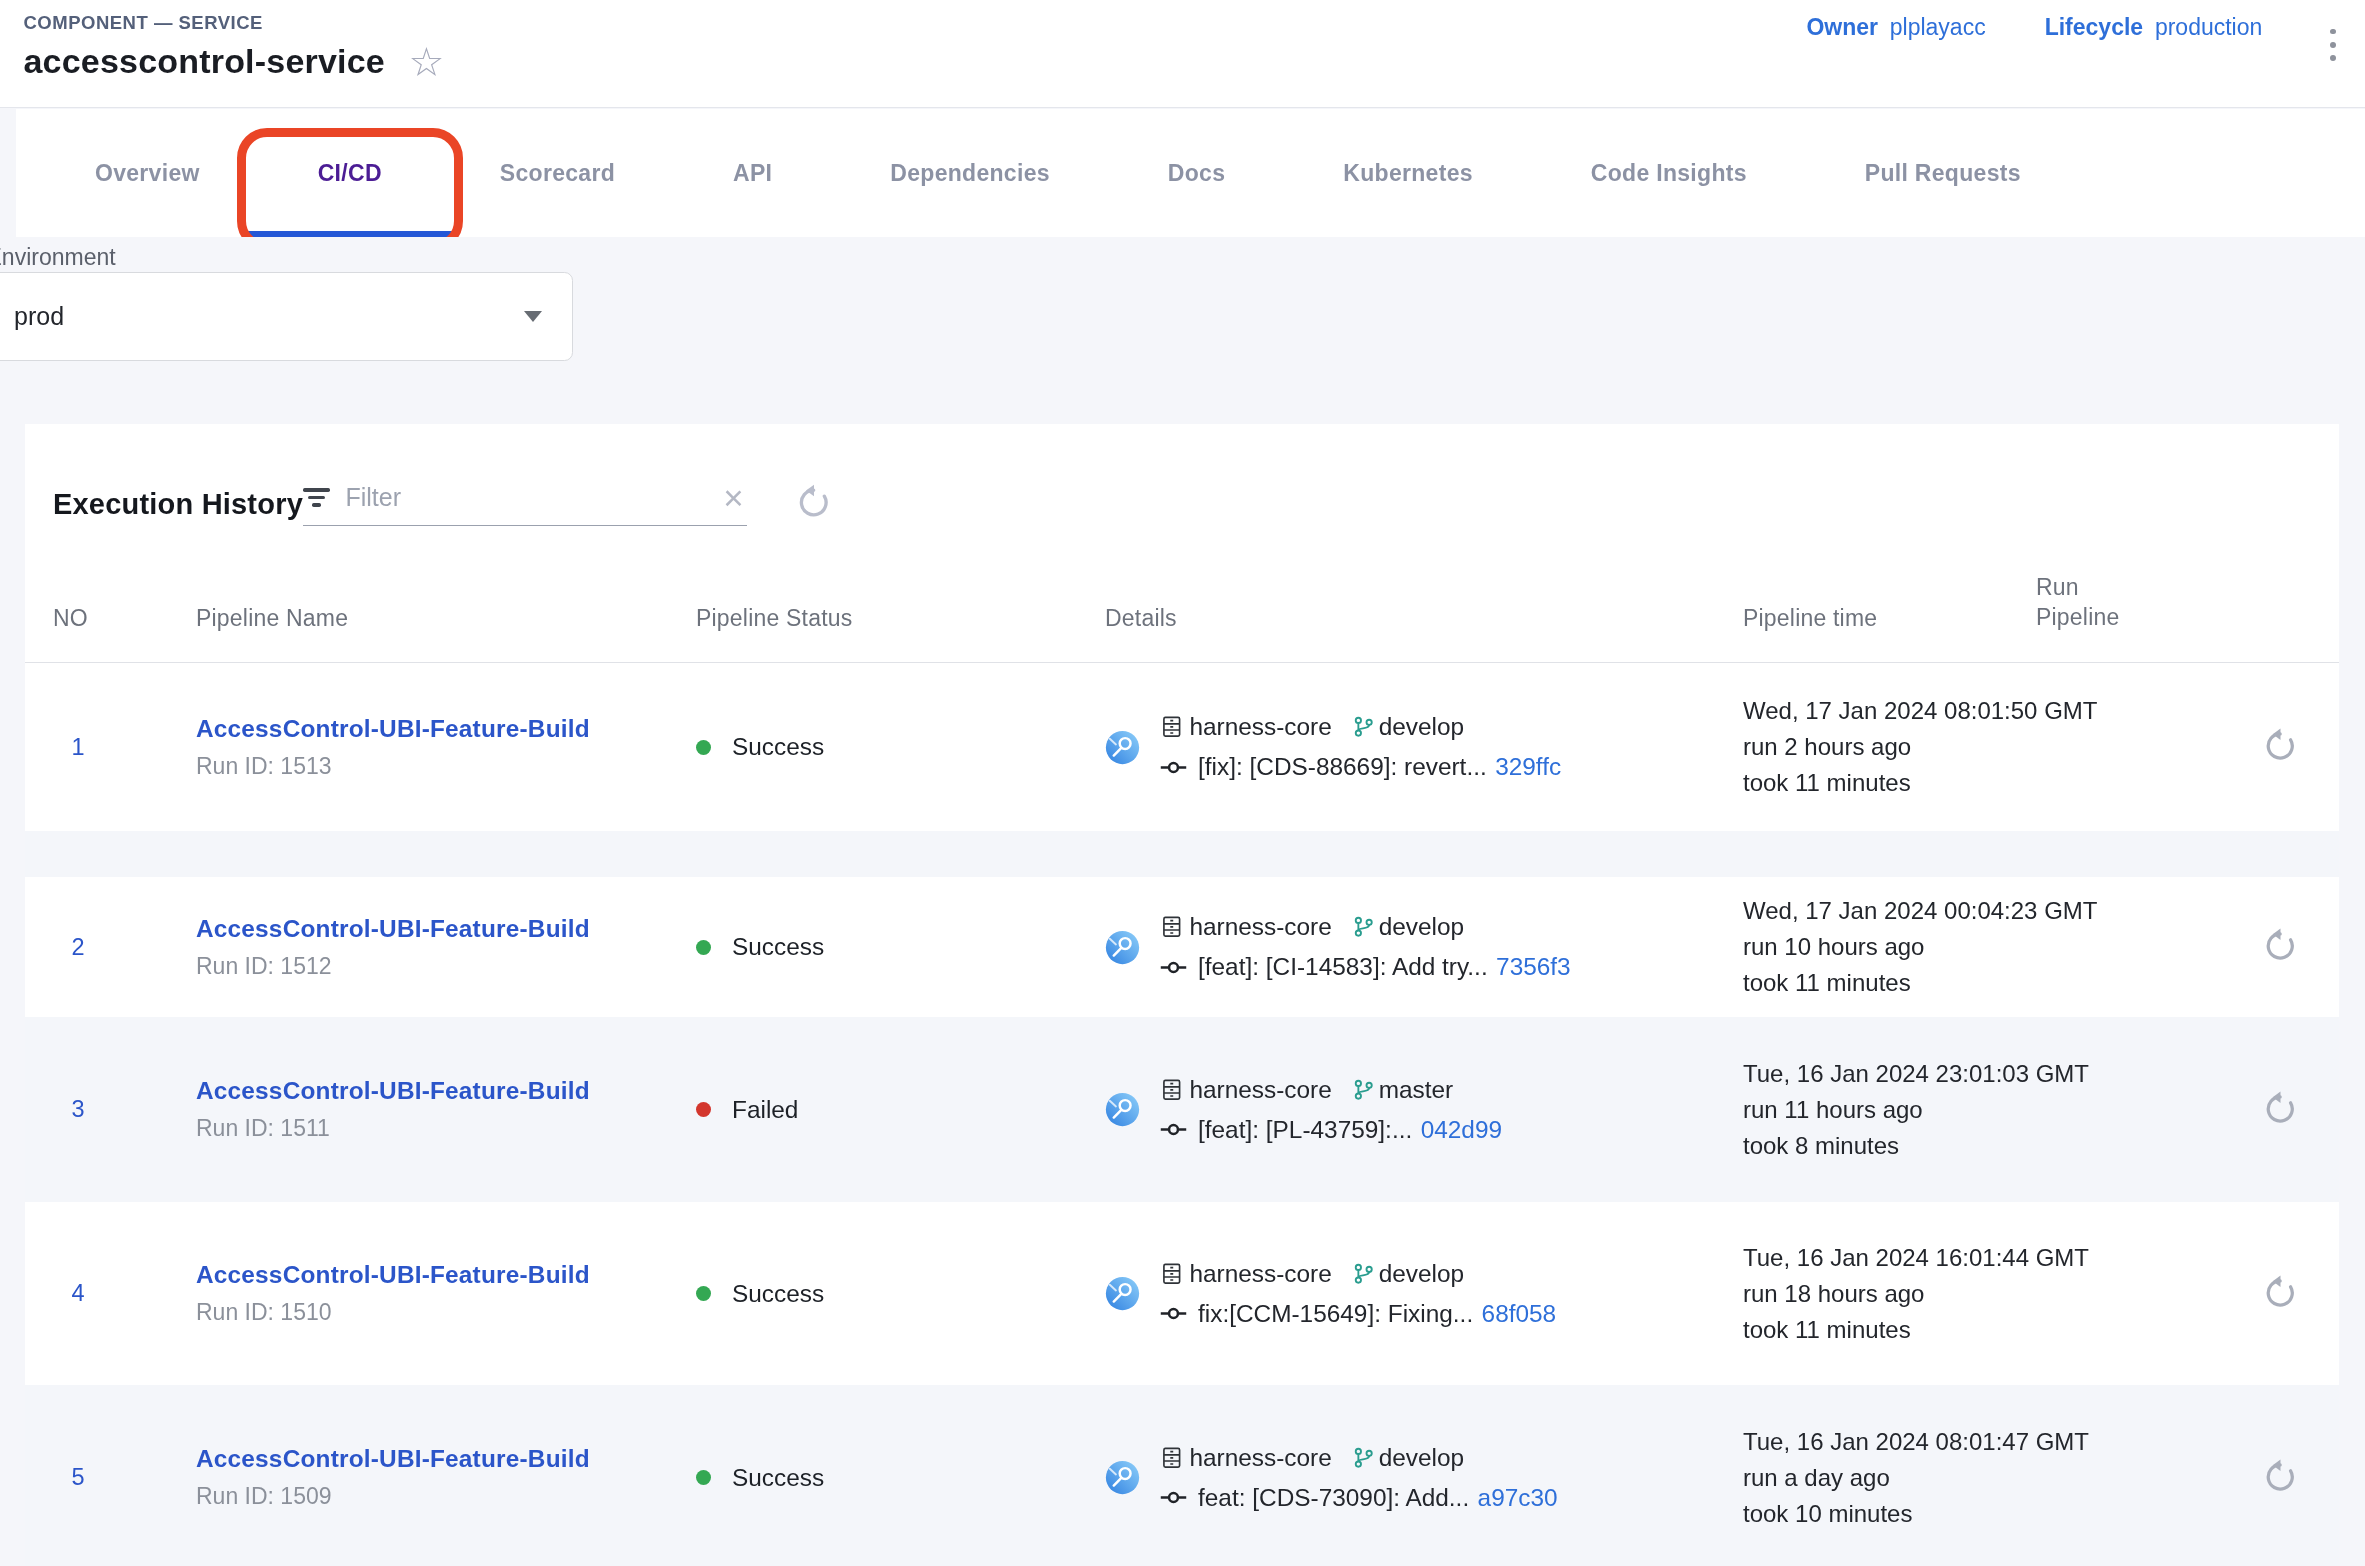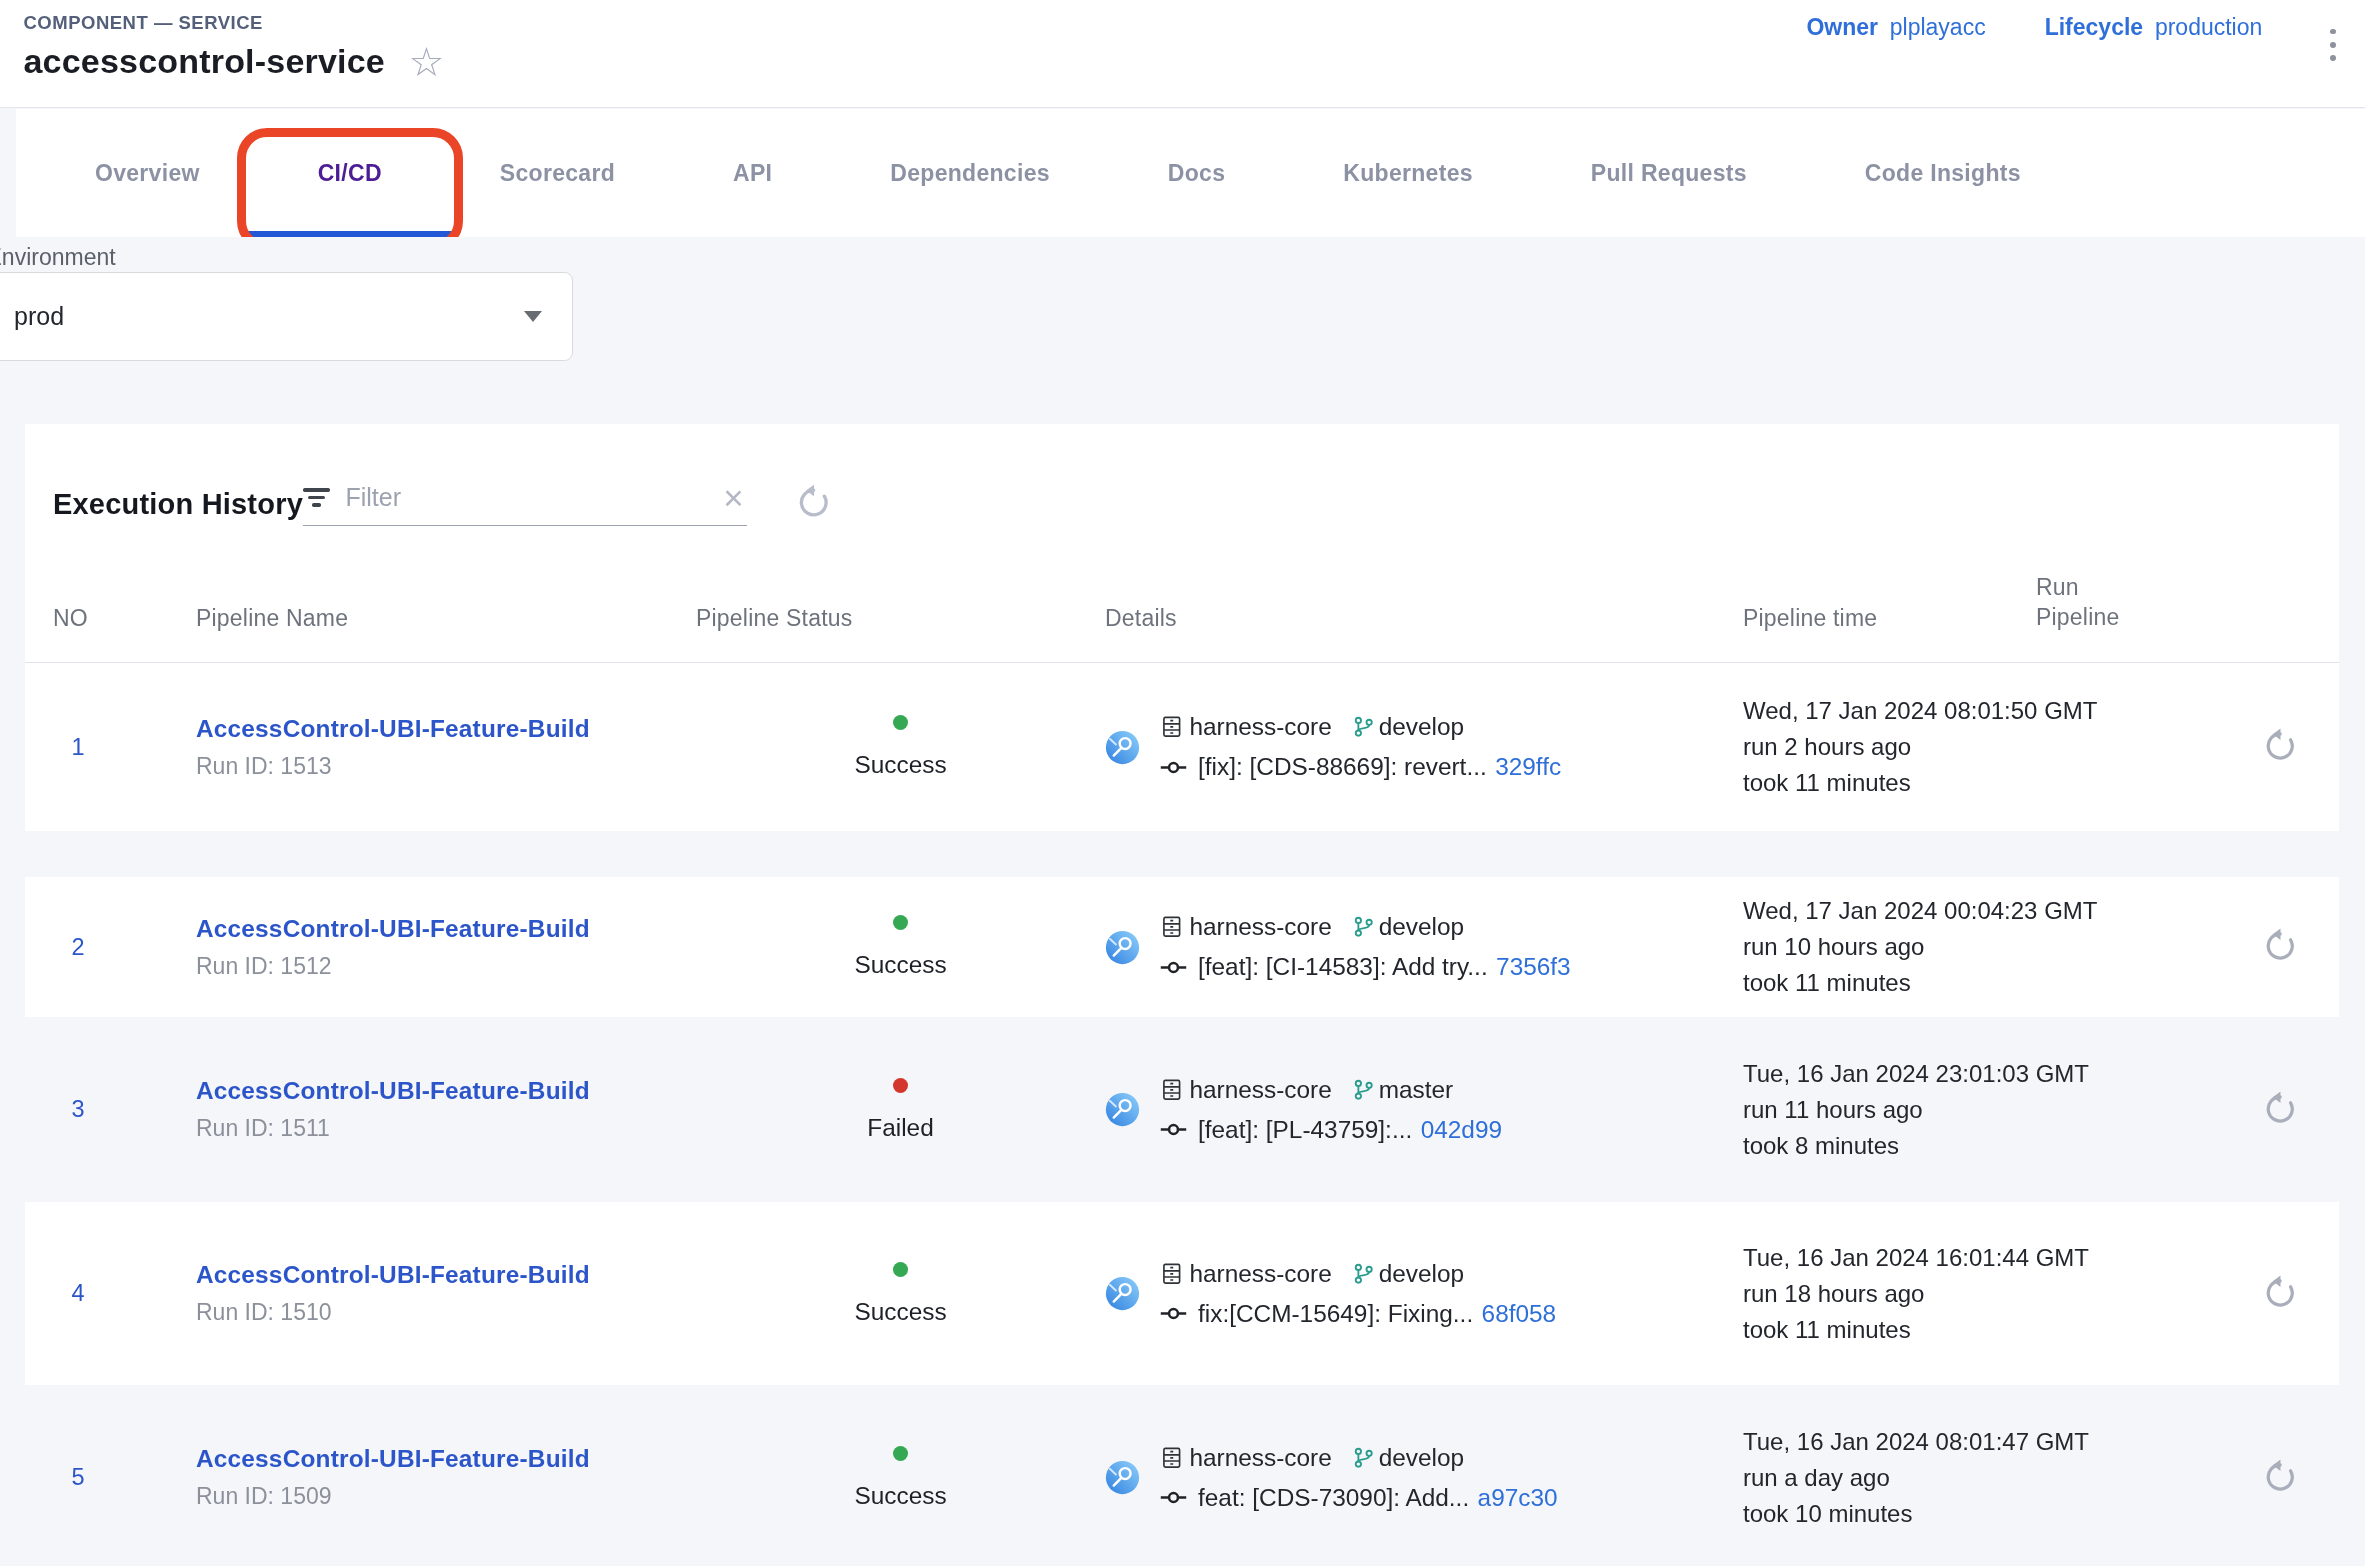--- a/index.html
+++ b/index.html
@@ -77,21 +77,21 @@
   .row{align-items:center;}
   .r1{height:168px;}
   .row-gap{height:46px;background:var(--c-stripe,#f4f6fa);}
   .r2{height:140px;}
   .r3{height:185px;background:var(--c-stripe,#f4f6fa);}
   .r4{height:183px;}
   .r5{height:185px;background:var(--c-stripe,#f4f6fa);}
   .cell-no{font-size:23.5px;color:var(--c-link,#2b55c9);padding-left:18.5px;}
   .pname{display:block;font-size:24.4px;font-weight:700;color:var(--c-link,#2b55c9);text-decoration:none;cursor:pointer;letter-spacing:0.2px;}
   .runid{margin-top:10px;font-size:23px;color:#8b909a;}
-  .cell-status{display:flex;align-items:center;gap:21px;flex-direction:column;}
+  .cell-status{display:flex;align-items:center;gap:21px;}
   .dot{width:15px;height:15px;border-radius:50%;flex:none;}
   .dot.success{background:var(--c-success,#34a853);}
   .dot.failed{background:var(--c-failed,#d3362d);}
   .stext{font-size:24.4px;color:#1d2127;}
   .cell-details{display:flex;align-items:center;gap:20px;}
   .hlogo{width:35px;height:35px;flex:none;}
   .dline{display:flex;align-items:center;height:40px;font-size:24.4px;color:#23262c;}
   .ic{flex:none;}
   .ic.repo{width:23.5px;height:23.5px;margin-right:5.9px;color:#2f3338;}
   .ic.branch{width:23.5px;height:23.5px;margin:0 3.4px 0 20px;color:var(--c-branch,#2a9d8f);}
@@ -188,24 +188,24 @@
     <div class="tab">
         <span>Dependencies</span>
       </div>
     <div class="tab">
         <span>Docs</span>
       </div>
     <div class="tab">
         <span>Kubernetes</span>
       </div>
     <div class="tab">
+        <span>Code Insights</span>
+      </div>
+    <div class="tab">
         <span>Pull Requests</span>
-      </div>
-    <div class="tab">
-        <span>Code Insights</span>
       </div>
   </nav>
 
   <div class="content">
 
     <div class="env-label">Environment</div>
     <div class="env-select">
       <span class="env-value">prod</span>
       <span class="caret"></span>
     </div>

